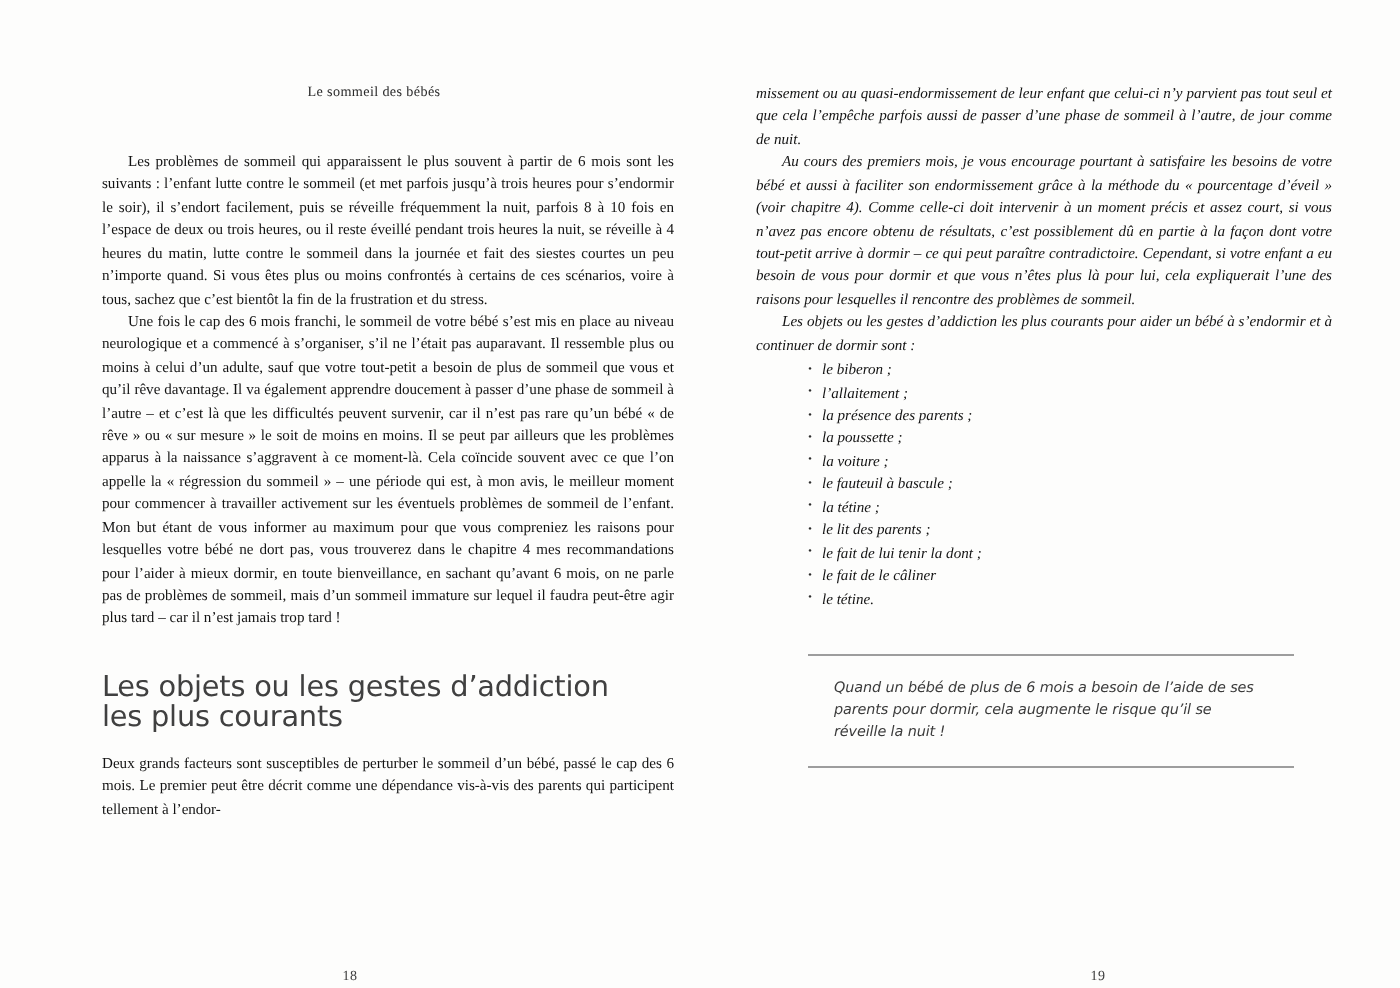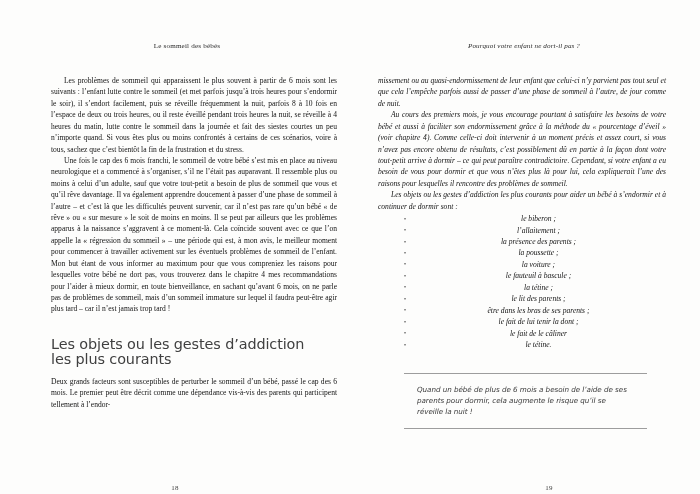--- a/index.html
+++ b/index.html
@@ -91,21 +91,20 @@
     list-style: none;
     margin: 1px 0 0 0;
     padding: 0 0 0 26px;
   }
   ul.addiction-list li {
     font-size: 7.55px;
     line-height: 11.45px;
     color: #131313;
     position: relative;
     padding-left: 7px;
-    text-align: center;
   }
   ul.addiction-list li::before {
     content: "\2022";
     position: absolute;
     left: 0;
     top: -0.4px;
     font-size: 5.4px;
     color: #2b2b2b;
     line-height: 12.6px;
   }
@@ -162,40 +161,38 @@
 les plus courants</h2>
 
       <p class="body noindent">Deux grands facteurs sont susceptibles de perturber le sommeil d’un bébé, passé le cap des 6 mois. Le premier peut être décrit comme une dépendance vis-à-vis des parents qui participent tellement à l’endor-</p>
     </div>
 
     <div class="folio">18</div>
   </div>
 
   <div class="page page-right">
 
-    <div class="running-head italic">Pourquoi votre enfant ne dort-il pas ?</div>
 
     <div class="col">
 
       <p class="body noindent">missement ou au quasi-endormissement de leur enfant que celui-ci n’y parvient pas tout seul et que cela l’empêche parfois aussi de passer d’une phase de sommeil à l’autre, de jour comme de nuit.</p>
 
       <p class="body">Au cours des premiers mois, je vous encourage pourtant à satisfaire les besoins de votre bébé et aussi à faciliter son endormissement grâce à la méthode du « pourcentage d’éveil » (voir chapitre 4). Comme celle-ci doit intervenir à un moment précis et assez court, si vous n’avez pas encore obtenu de résultats, c’est possiblement dû en partie à la façon dont votre tout-petit arrive à dormir – ce qui peut paraître contradictoire. Cependant, si votre enfant a eu besoin de vous pour dormir et que vous n’êtes plus là pour lui, cela expliquerait l’une des raisons pour lesquelles il rencontre des problèmes de sommeil.</p>
 
       <p class="body">Les objets ou les gestes d’addiction les plus courants pour aider un bébé à s’endormir et à continuer de dormir sont :</p>
 
       <ul class="addiction-list" id="addiction-list">
           <li>le biberon ;</li>
           <li>l’allaitement ;</li>
           <li>la présence des parents ;</li>
           <li>la poussette ;</li>
           <li>la voiture ;</li>
           <li>le fauteuil à bascule ;</li>
           <li>la tétine ;</li>
           <li>le lit des parents ;</li>
-          <li>être dans les bras de ses parents ;</li>
           <li>le fait de lui tenir la dont ;</li>
           <li>le fait de le câliner</li>
           <li>le tétine.</li>
         </ul>
 
       <div class="callout">
         <p>Quand un bébé de plus de 6 mois a besoin de l’aide de ses parents pour dormir, cela augmente le risque qu’il se réveille la nuit !</p>
       </div>
     </div>
 

